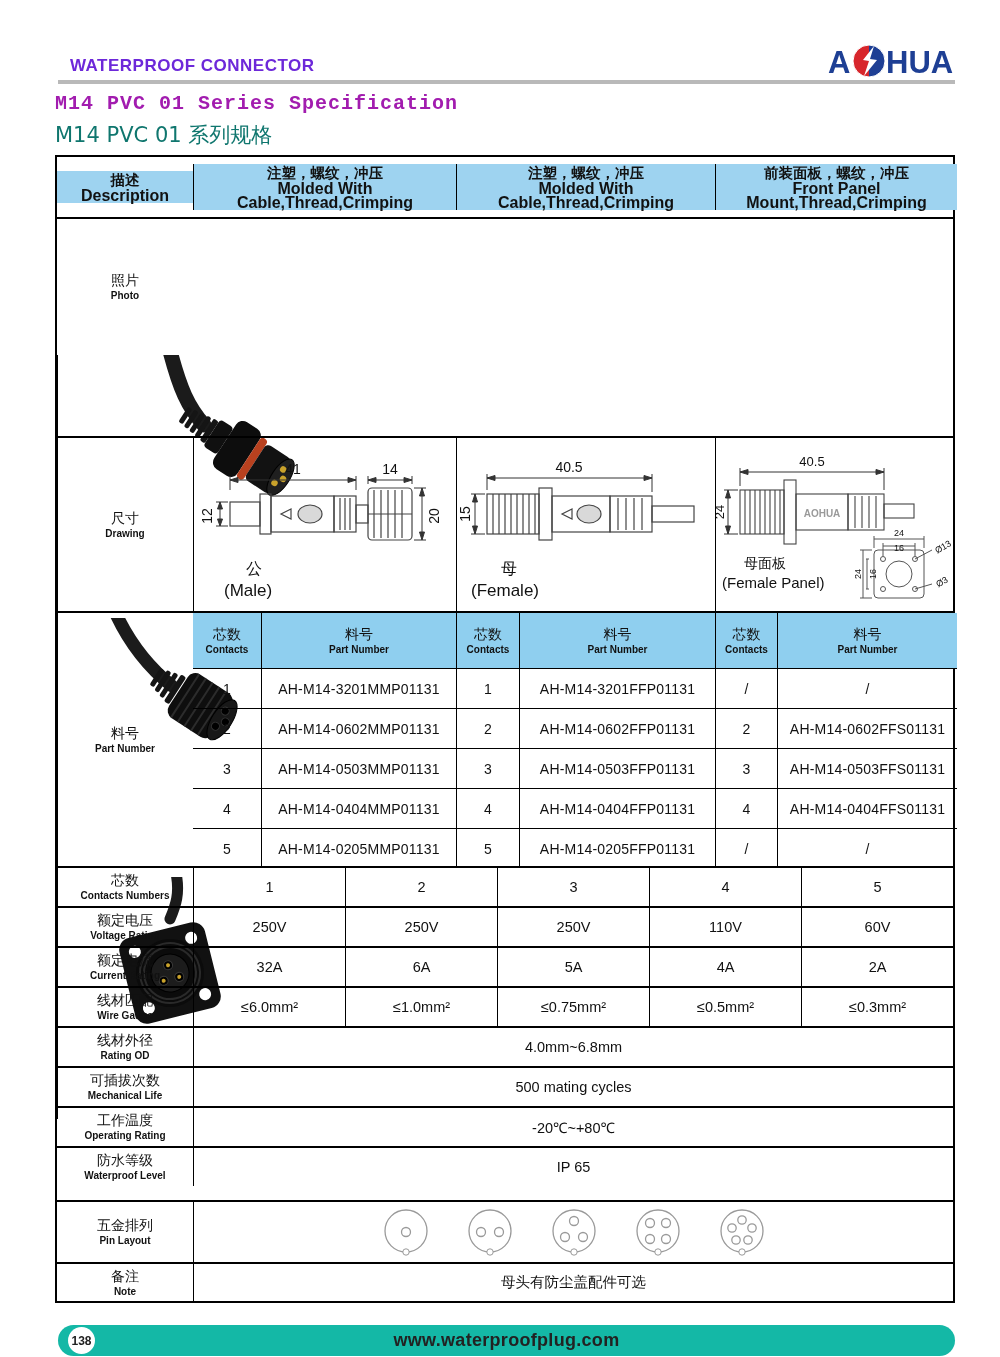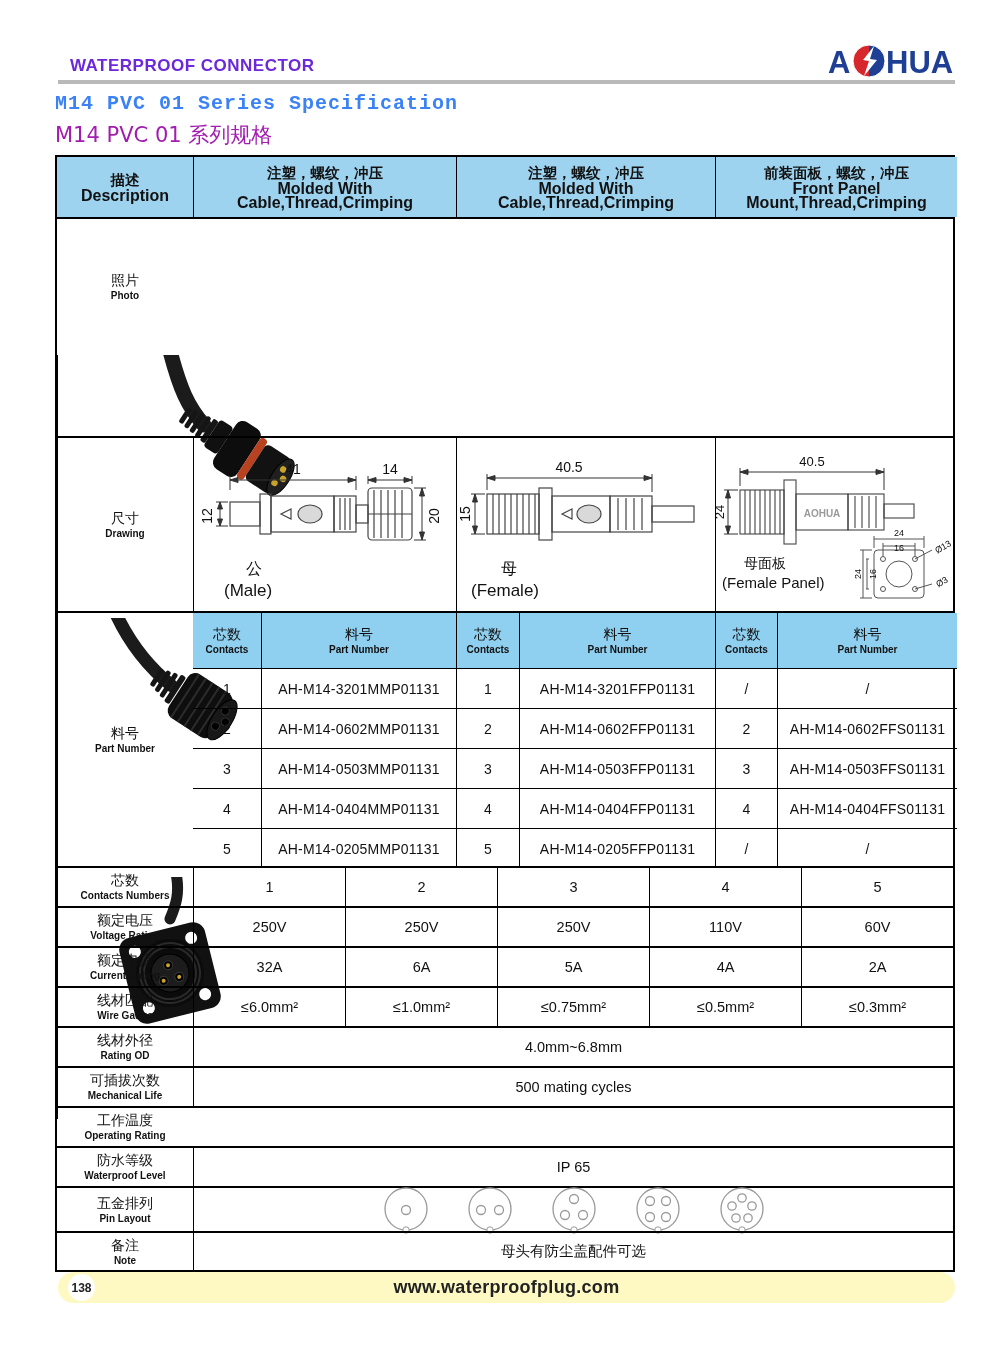--- a/index.html
+++ b/index.html
@@ -4,22 +4,22 @@
 <style>
   html,body{margin:0;padding:0;background:#fff;}
   .page{position:relative;width:1000px;height:1357px;background:#fff;overflow:hidden;
         font-family:"Liberation Sans",sans-serif;color:#111;}
   
   .brand{position:absolute;left:70px;top:56px;font-size:17px;font-weight:bold;
          letter-spacing:.5px;color:#6d28d9;}
   .logo{position:absolute;left:828px;top:40px;}
   .grayrule{position:absolute;left:58px;top:80px;width:897px;height:4px;background:#b9b9b9;}
   .title-en{position:absolute;left:55px;top:92px;font-family:"Liberation Mono","DejaVu Sans Mono",monospace;
-            font-size:20px;font-weight:bold;color:#3b82f6;letter-spacing:1px;}
-  .title-cn{position:absolute;left:55px;top:121px;font-size:21px;color:#a21caf;
+            font-size:20px;font-weight:bold;color:#a21caf;letter-spacing:1px;}
+  .title-cn{position:absolute;left:55px;top:121px;font-size:21px;color:#0f766e;
             font-family:"DejaVu Sans",sans-serif;}
   
   .spec-table{position:absolute;left:55px;top:155px;width:900px;border:2px solid #000;
               box-sizing:border-box;display:flex;flex-direction:column;}
   .trow{display:flex;box-sizing:border-box;border-top:2px solid #000;flex:0 0 auto;}
   .trow:first-child{border-top:none;}
   .tcell{box-sizing:border-box;border-left:1px solid #000;display:flex;flex-direction:column;
          align-items:center;justify-content:center;text-align:center;}
   .tcell:first-child{border-left:none;}
   .labelcell{width:136px;flex:0 0 136px;}
@@ -44,25 +44,25 @@
       justify-content:center;font-size:14px;letter-spacing:.2px;}
   .pc:first-child{border-left:none;}
   .pn1{width:68px;flex:0 0 68px;} .pp1{width:195px;flex:0 0 195px;}
   .pn2{width:63px;flex:0 0 63px;} .pp2{width:196px;flex:0 0 196px;}
   .pn3{width:62px;flex:0 0 62px;} .pp3{width:180px;flex:0 0 180px;}
   
   .specrow{height:40px;}
   .specrow .tcell{font-size:14.5px;}
   .vcell{flex:1 1 0;}
   .fullcell{flex:1 1 auto;font-size:14.5px;}
-  .pinband{height:45px;}
+  .pinband{height:62px;margin-top:14px;}
   .pincell{flex:1 1 auto;flex-direction:row;gap:34px;}
   .noteband{height:39px;}
   
-  .footer-bar{position:absolute;left:58px;top:1272px;width:897px;height:31px;background:#fef9c3;
+  .footer-bar{position:absolute;left:58px;top:1325px;width:897px;height:31px;background:#14b8a6;
               border-radius:16px;display:flex;align-items:center;justify-content:center;}
   .page-badge{position:absolute;left:10px;top:2px;width:27px;height:27px;background:#fff;
               border-radius:50%;display:flex;align-items:center;justify-content:center;
               font-size:12px;font-weight:bold;color:#222;}
   .site{font-size:18px;font-weight:bold;color:#222;letter-spacing:.3px;}
   svg text{font-family:"Liberation Sans",sans-serif;}
 </style>
 </head>
 <body>
 
@@ -80,21 +80,21 @@
       </g>
       <text x="58" y="33" font-size="31" font-weight="bold" fill="#1e3f94">HUA</text>
     </svg>
   </div>
   <div class="grayrule"></div>
   <div class="title-en">M14 PVC 01 Series Specification</div>
   <div class="title-cn">M14 PVC 01 系列规格</div>
 
   <div class="spec-table">
 
-    <div class="trow headrow" style="height:60px;">
+    <div class="trow headrow" style="height:60px;align-items:center;">
       <div class="tcell labelcell">
         <div class="cn">描述</div>
         <div class="en">Description</div>
       </div>
       <div class="tcell w2">
         <div class="cn">注塑，螺纹，冲压</div>
         <div class="en">Molded With Cable,Thread,Crimping</div>
       </div>
       <div class="tcell w3">
         <div class="cn">注塑，螺纹，冲压</div>
@@ -422,20 +422,21 @@
         <div class="cn">可插拔次数</div>
         <div class="en">Mechanical Life</div>
       </div>
       <div class="tcell fullcell">500 mating cycles</div>
     </div>
     <div class="trow specrow">
       <div class="tcell labelcell">
         <div class="cn">工作温度</div>
         <div class="en">Operating Rating</div>
       </div>
+      <div class="tcell fullcell">-20℃~+80℃</div>
     </div>
     <div class="trow specrow">
       <div class="tcell labelcell">
         <div class="cn">防水等级</div>
         <div class="en">Waterproof Level</div>
       </div>
       <div class="tcell fullcell">IP 65</div>
     </div>
 
     <div class="trow pinband">

